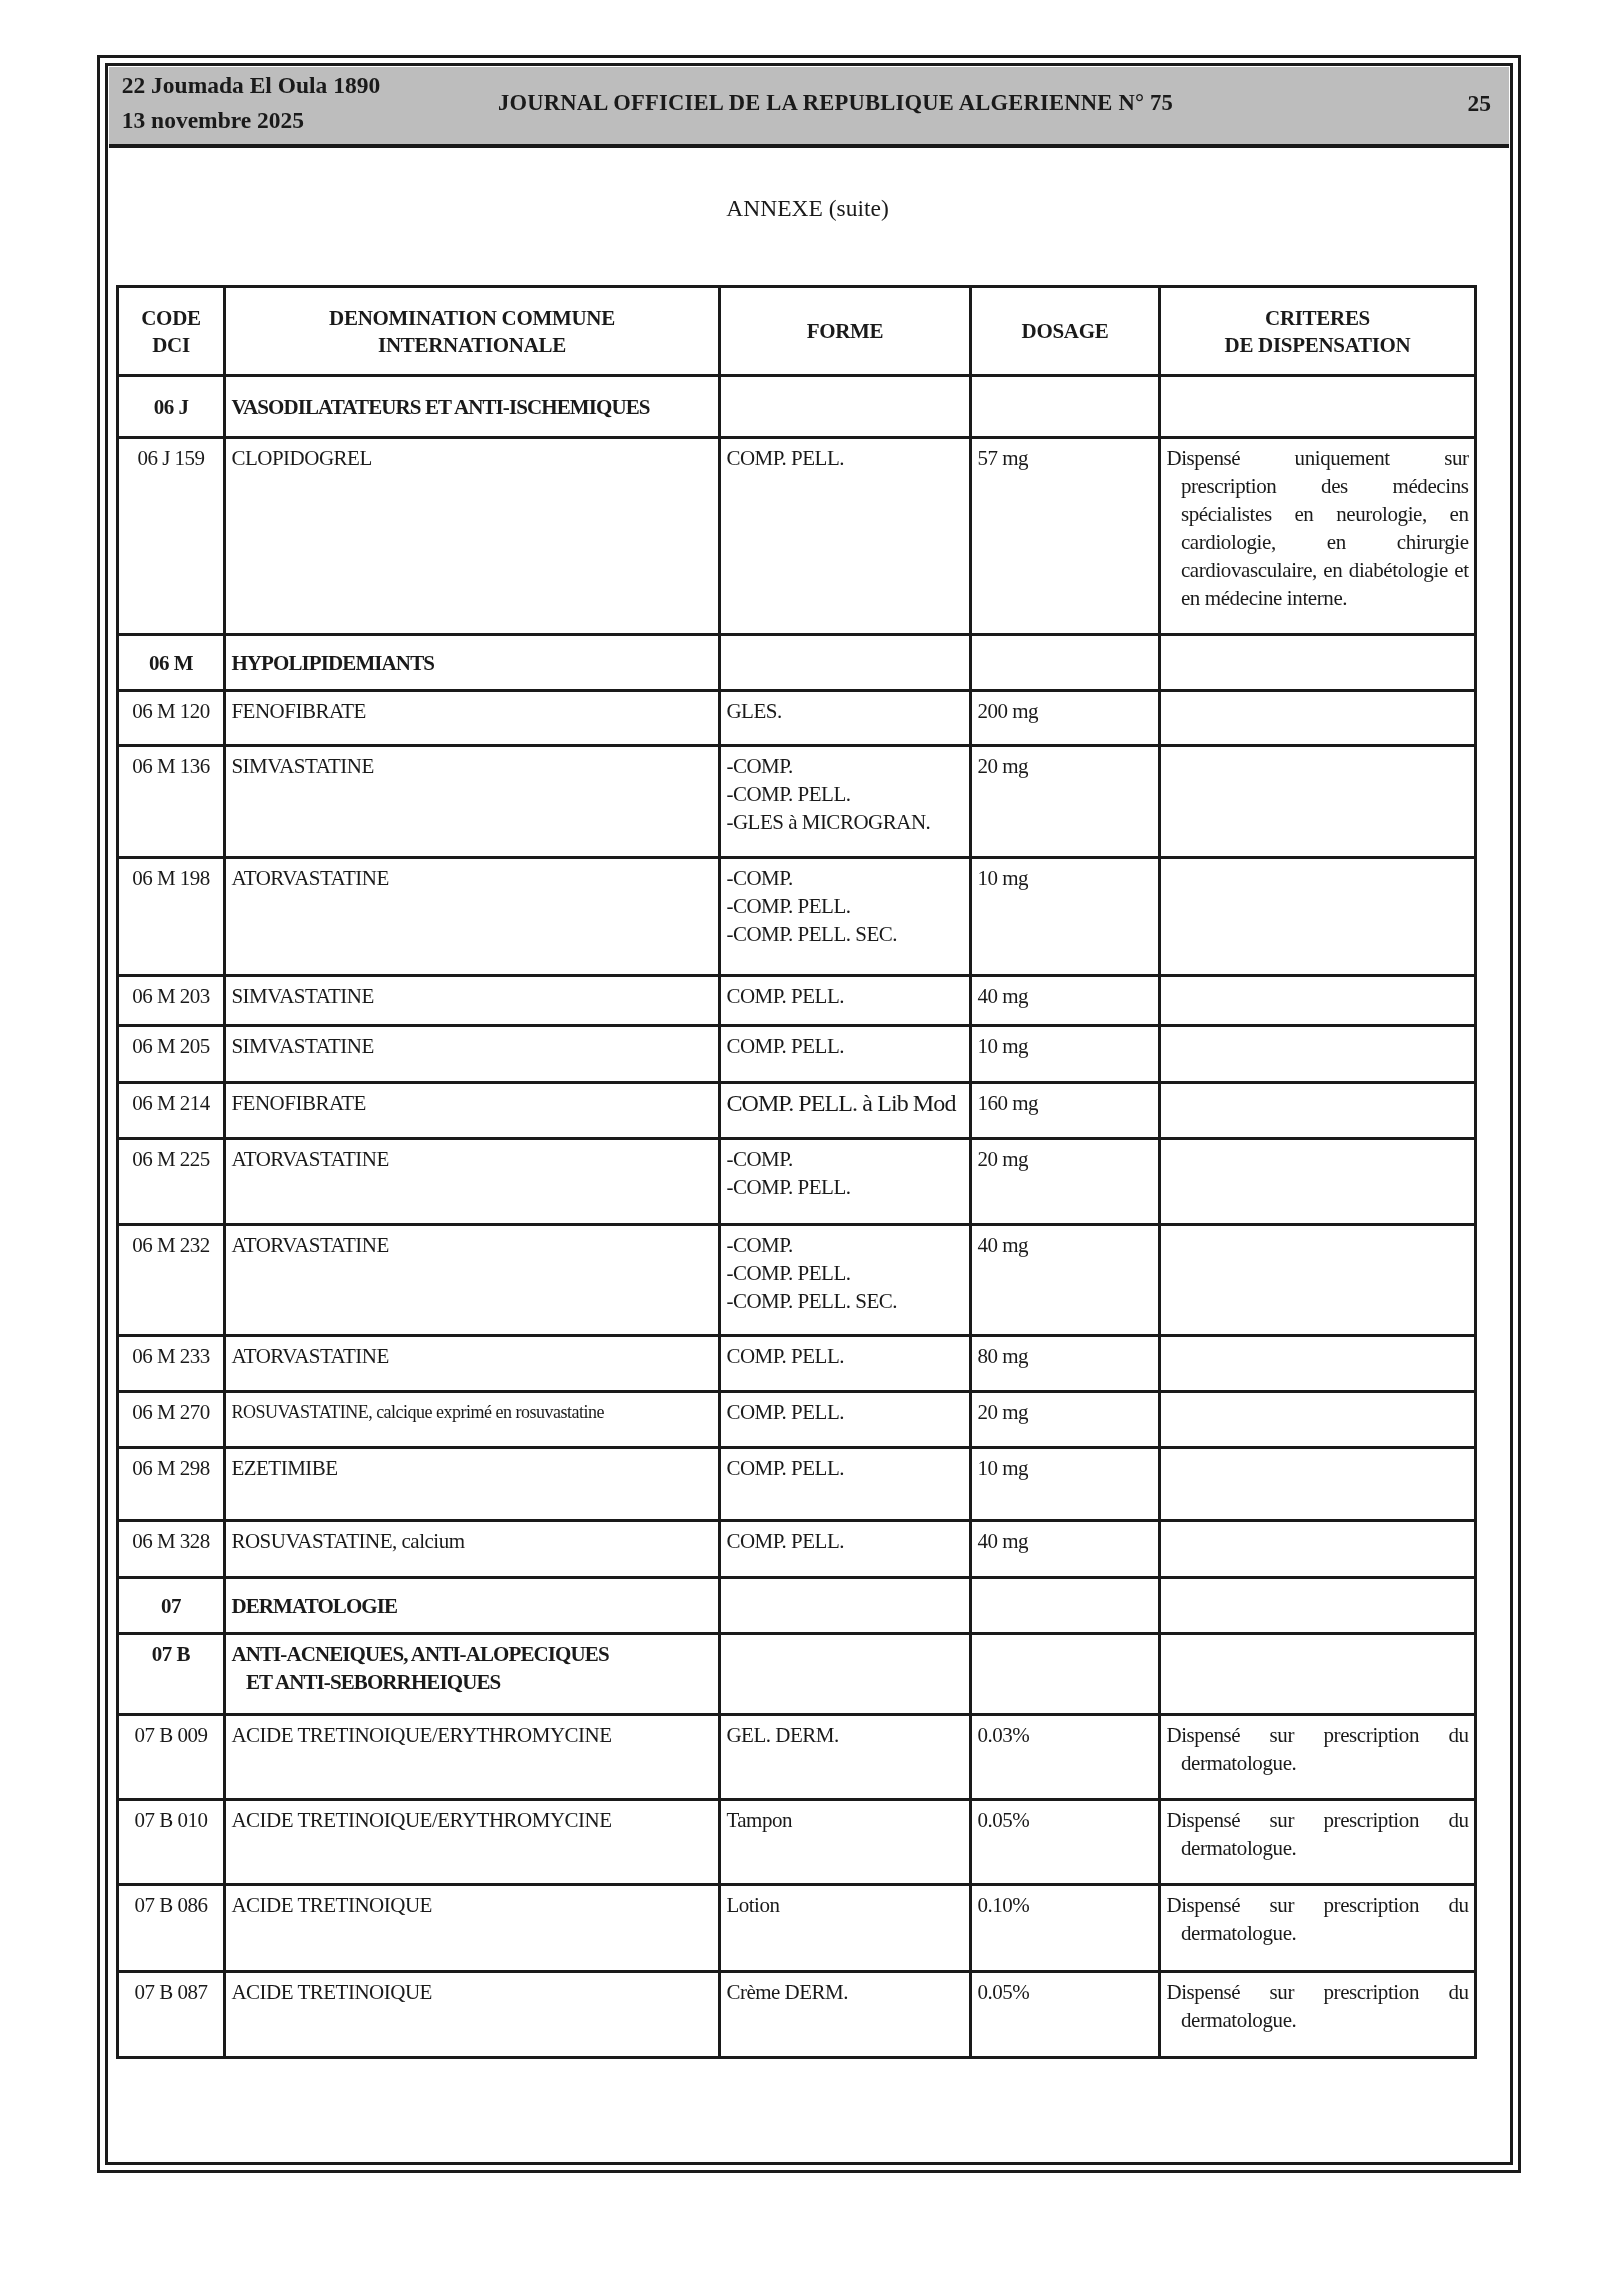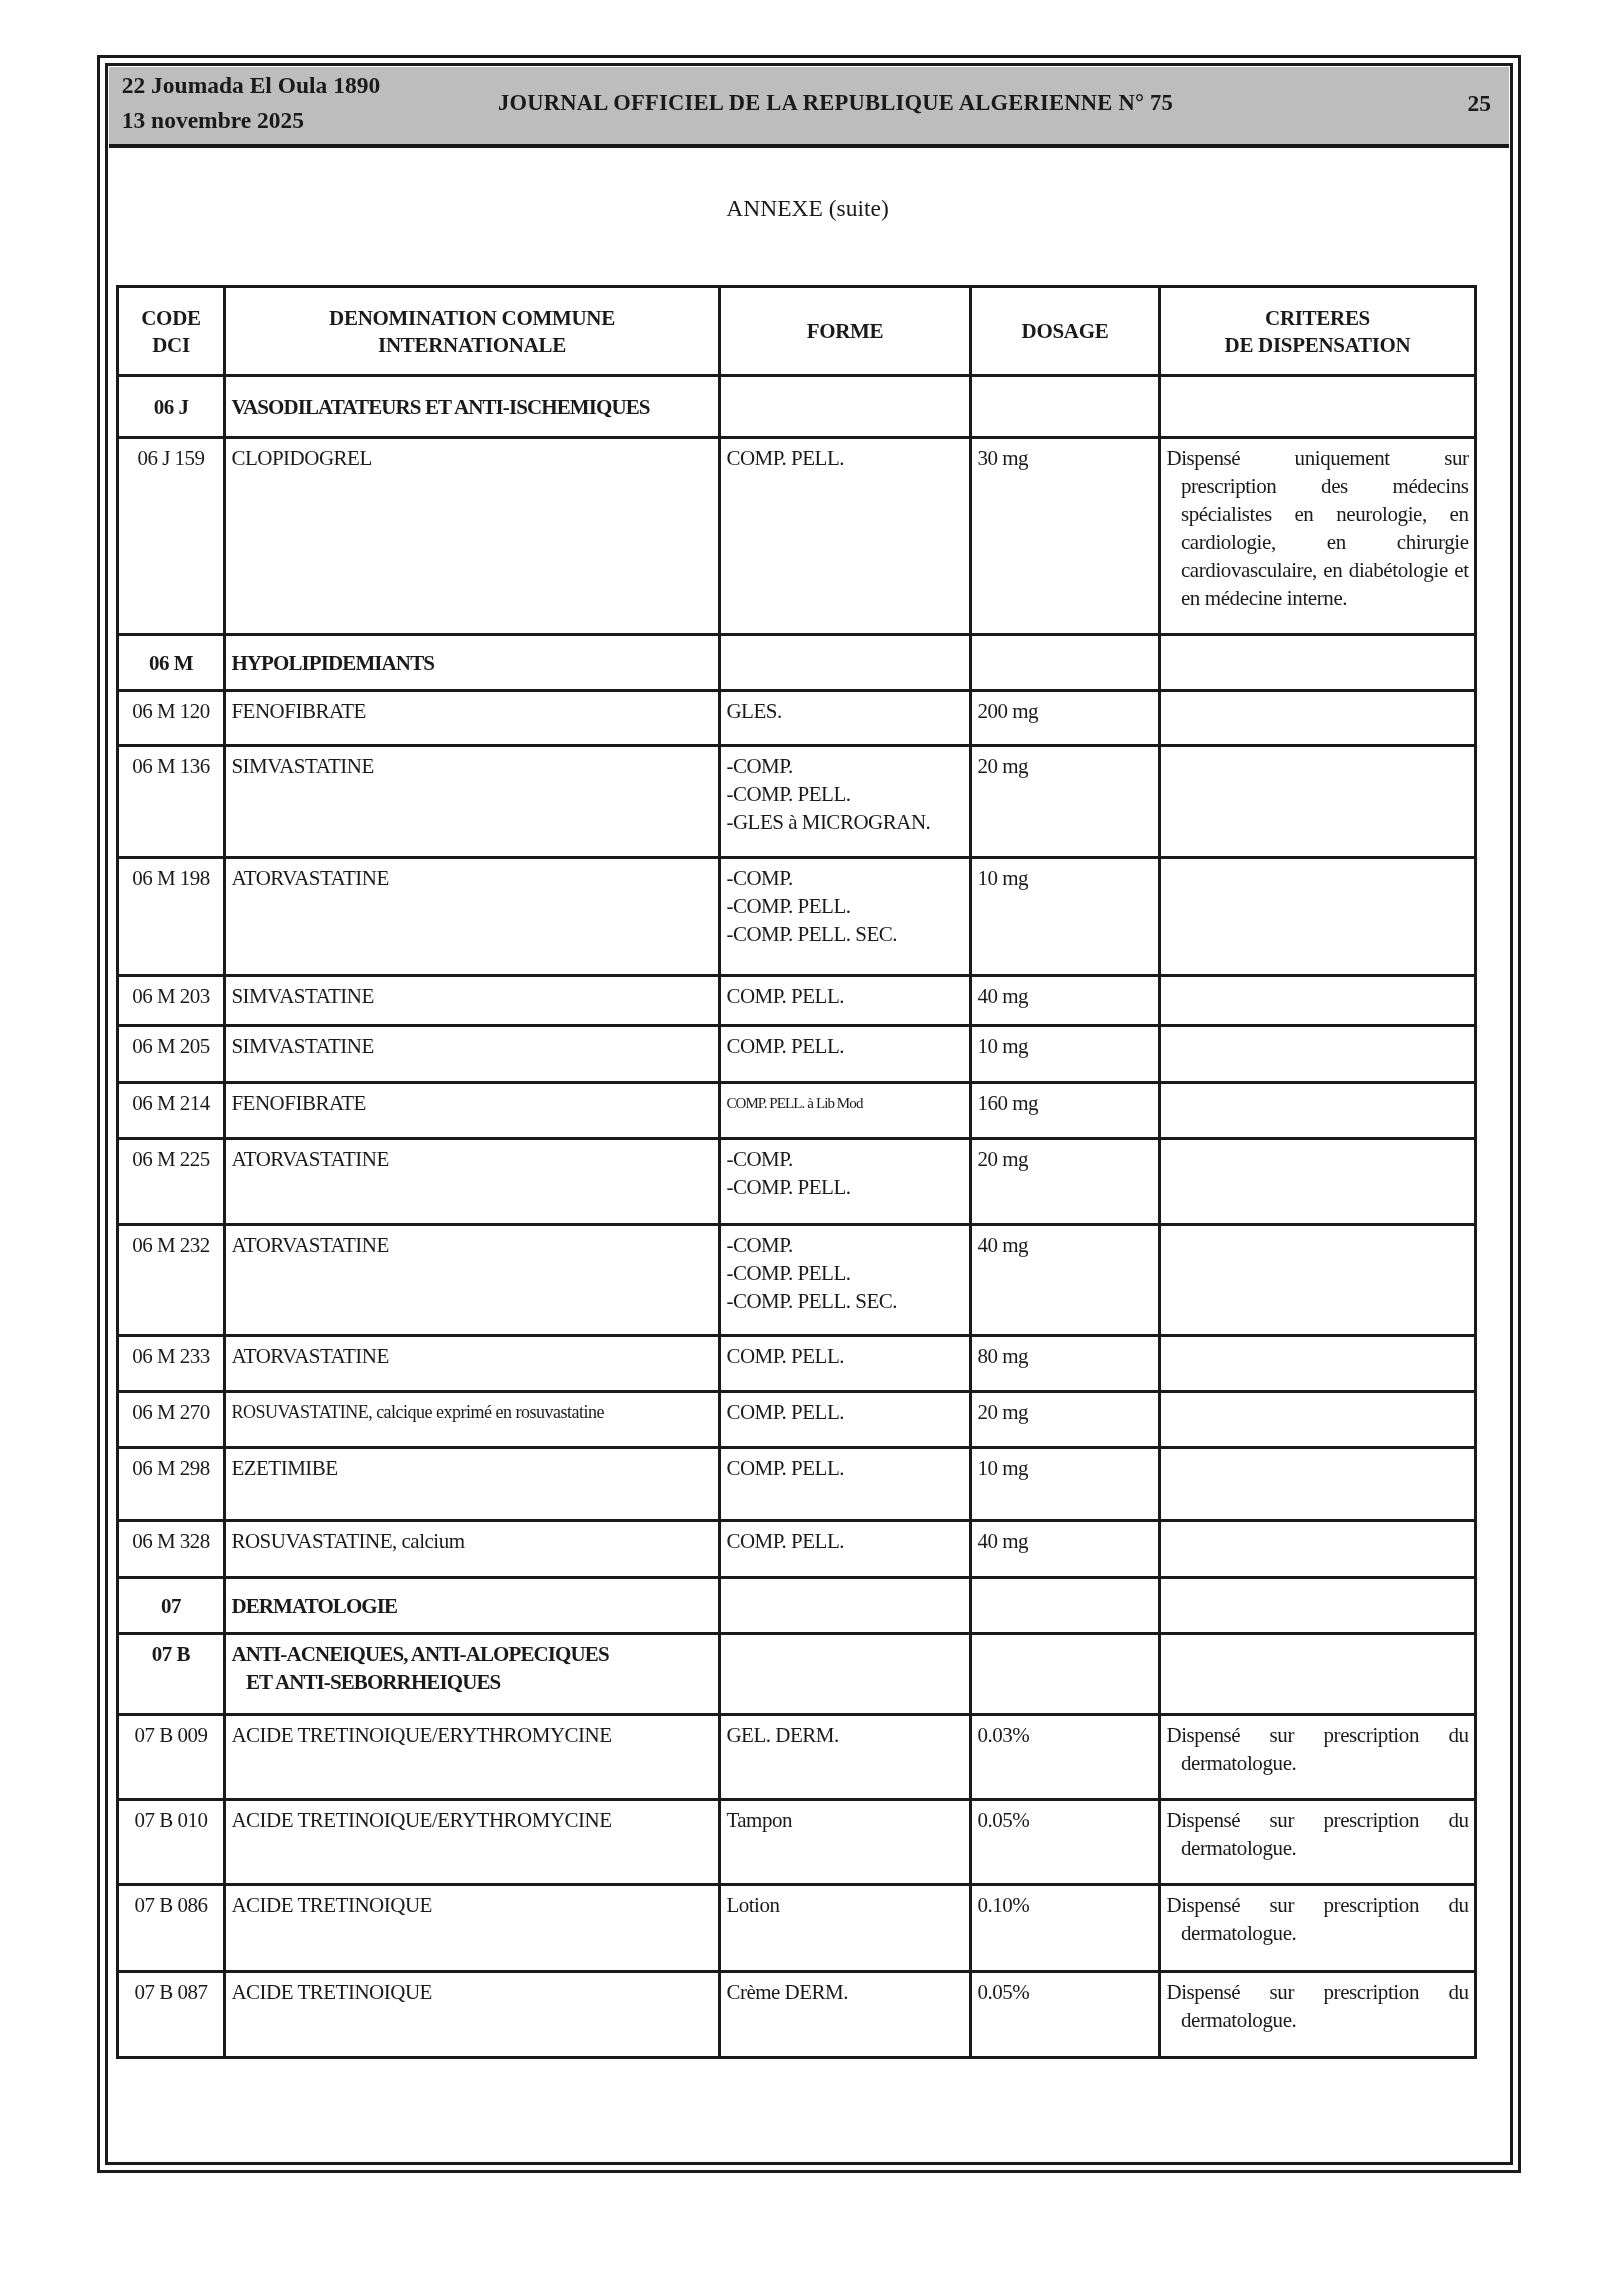--- a/index.html
+++ b/index.html
@@ -121,21 +121,21 @@
         <td class="forme"></td>
         <td class="dosage"></td>
         <td class="crit"></td>
       </tr>
       <tr style="height: 197px;">
         <td class="code">06 J 159</td>
         <td class="name">CLOPIDOGREL</td>
         <td class="forme">
           <span class="forme-line">COMP. PELL.</span>
         </td>
-        <td class="dosage">30 mg</td>
+        <td class="dosage">57 mg</td>
         <td class="crit">
           <span>Dispensé uniquement sur prescription des médecins spécialistes en neurologie, en cardiologie, en chirurgie cardiovasculaire, en diabétologie et en médecine interne.</span>
         </td>
       </tr>
       <tr class="section" style="height: 56px;">
         <td class="code">06 M</td>
         <td class="name">HYPOLIPIDEMIANTS</td>
         <td class="forme"></td>
         <td class="dosage"></td>
         <td class="crit"></td>
@@ -186,21 +186,21 @@
         <td class="forme">
           <span class="forme-line">COMP. PELL.</span>
         </td>
         <td class="dosage">10 mg</td>
         <td class="crit"></td>
       </tr>
       <tr style="height: 56px;">
         <td class="code">06 M 214</td>
         <td class="name">FENOFIBRATE</td>
         <td class="forme">
-          <span class="forme-line" style="font-size: 15px; letter-spacing: -0.9px;">COMP. PELL. à Lib Mod</span>
+          <span class="forme-line" style="font-size: 24px; letter-spacing: -0.9px;">COMP. PELL. à Lib Mod</span>
         </td>
         <td class="dosage">160 mg</td>
         <td class="crit"></td>
       </tr>
       <tr style="height: 86px;">
         <td class="code">06 M 225</td>
         <td class="name">ATORVASTATINE</td>
         <td class="forme">
           <span class="forme-line">-COMP.</span>
           <span class="forme-line">-COMP. PELL.</span>

